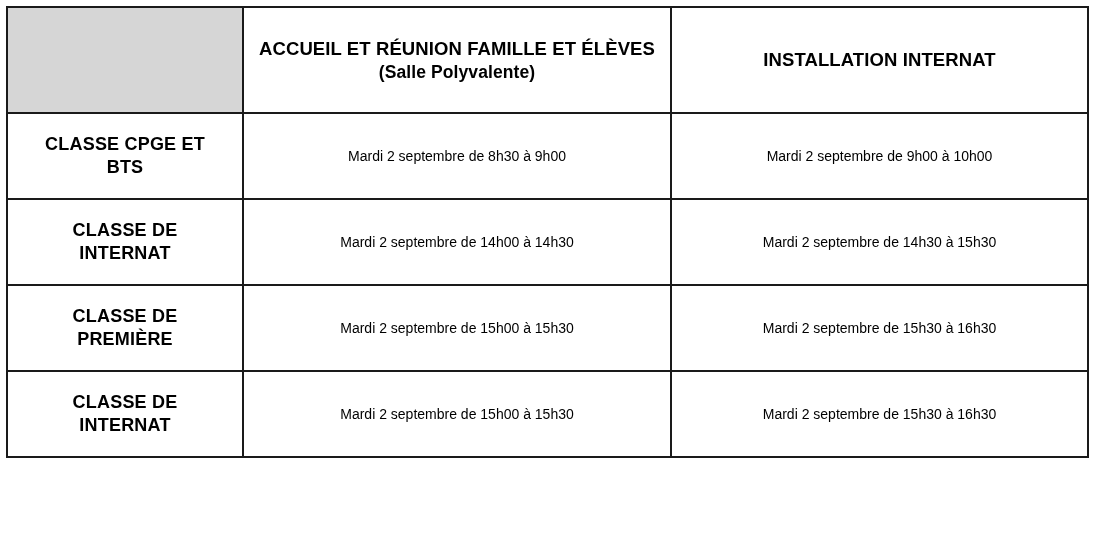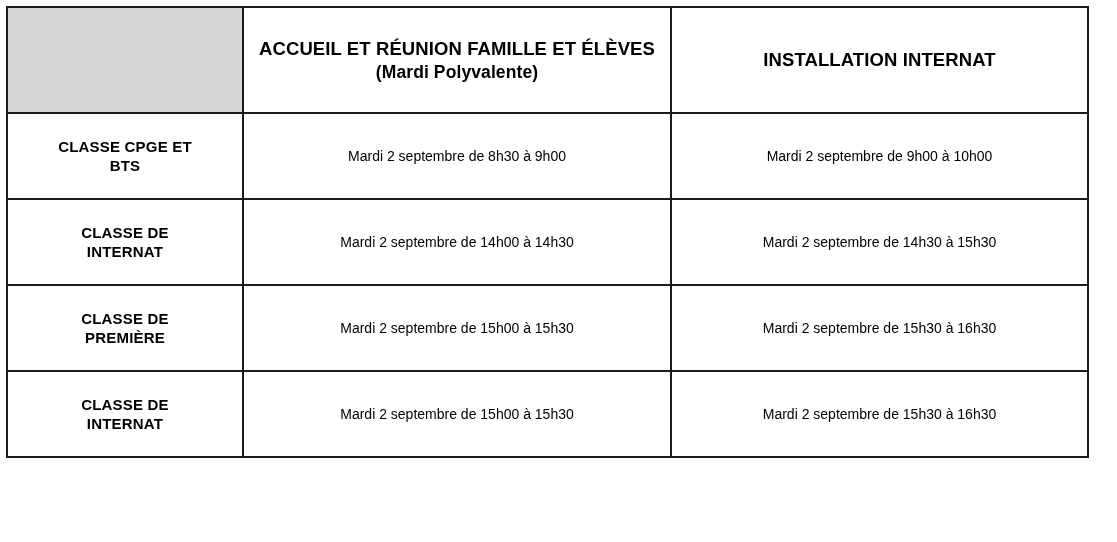--- a/index.html
+++ b/index.html
@@ -50,21 +50,21 @@
     font-weight: bold;
     line-height: 1.28;
     letter-spacing: 0.1px;
   }
   th.head-cell .head-sub {
     display: block;
     font-size: 17.5px;
     font-weight: bold;
   }
   td.row-label {
-    font-size: 15px;
+    font-size: 18px;
     font-weight: bold;
     line-height: 1.3;
     letter-spacing: 0.2px;
   }
   td.row-label .lbl {
     display: block;
   }
   td.data-cell {
     font-size: 14px;
     font-weight: normal;
@@ -84,21 +84,21 @@
       <col class="c-row-label">
       <col class="c-col-1">
       <col class="c-col-2">
     </colgroup>
     <thead>
       <tr>
         <td class="corner-cell"></td>
         <th class="head-cell">
           <span>ACCUEIL ET RÉUNION FAMILLE</span>
           <span>ET ÉLÈVES</span>
-          <span class="head-sub">(Mardi Polyvalente)</span>
+          <span class="head-sub">(Salle Polyvalente)</span>
         </th>
         <th class="head-cell">
           <span>INSTALLATION INTERNAT</span>
         </th>
       </tr>
     </thead>
     <tbody>
       <tr class="body-row">
         <td class="row-label">
           <span class="lbl">CLASSE CPGE ET</span>

